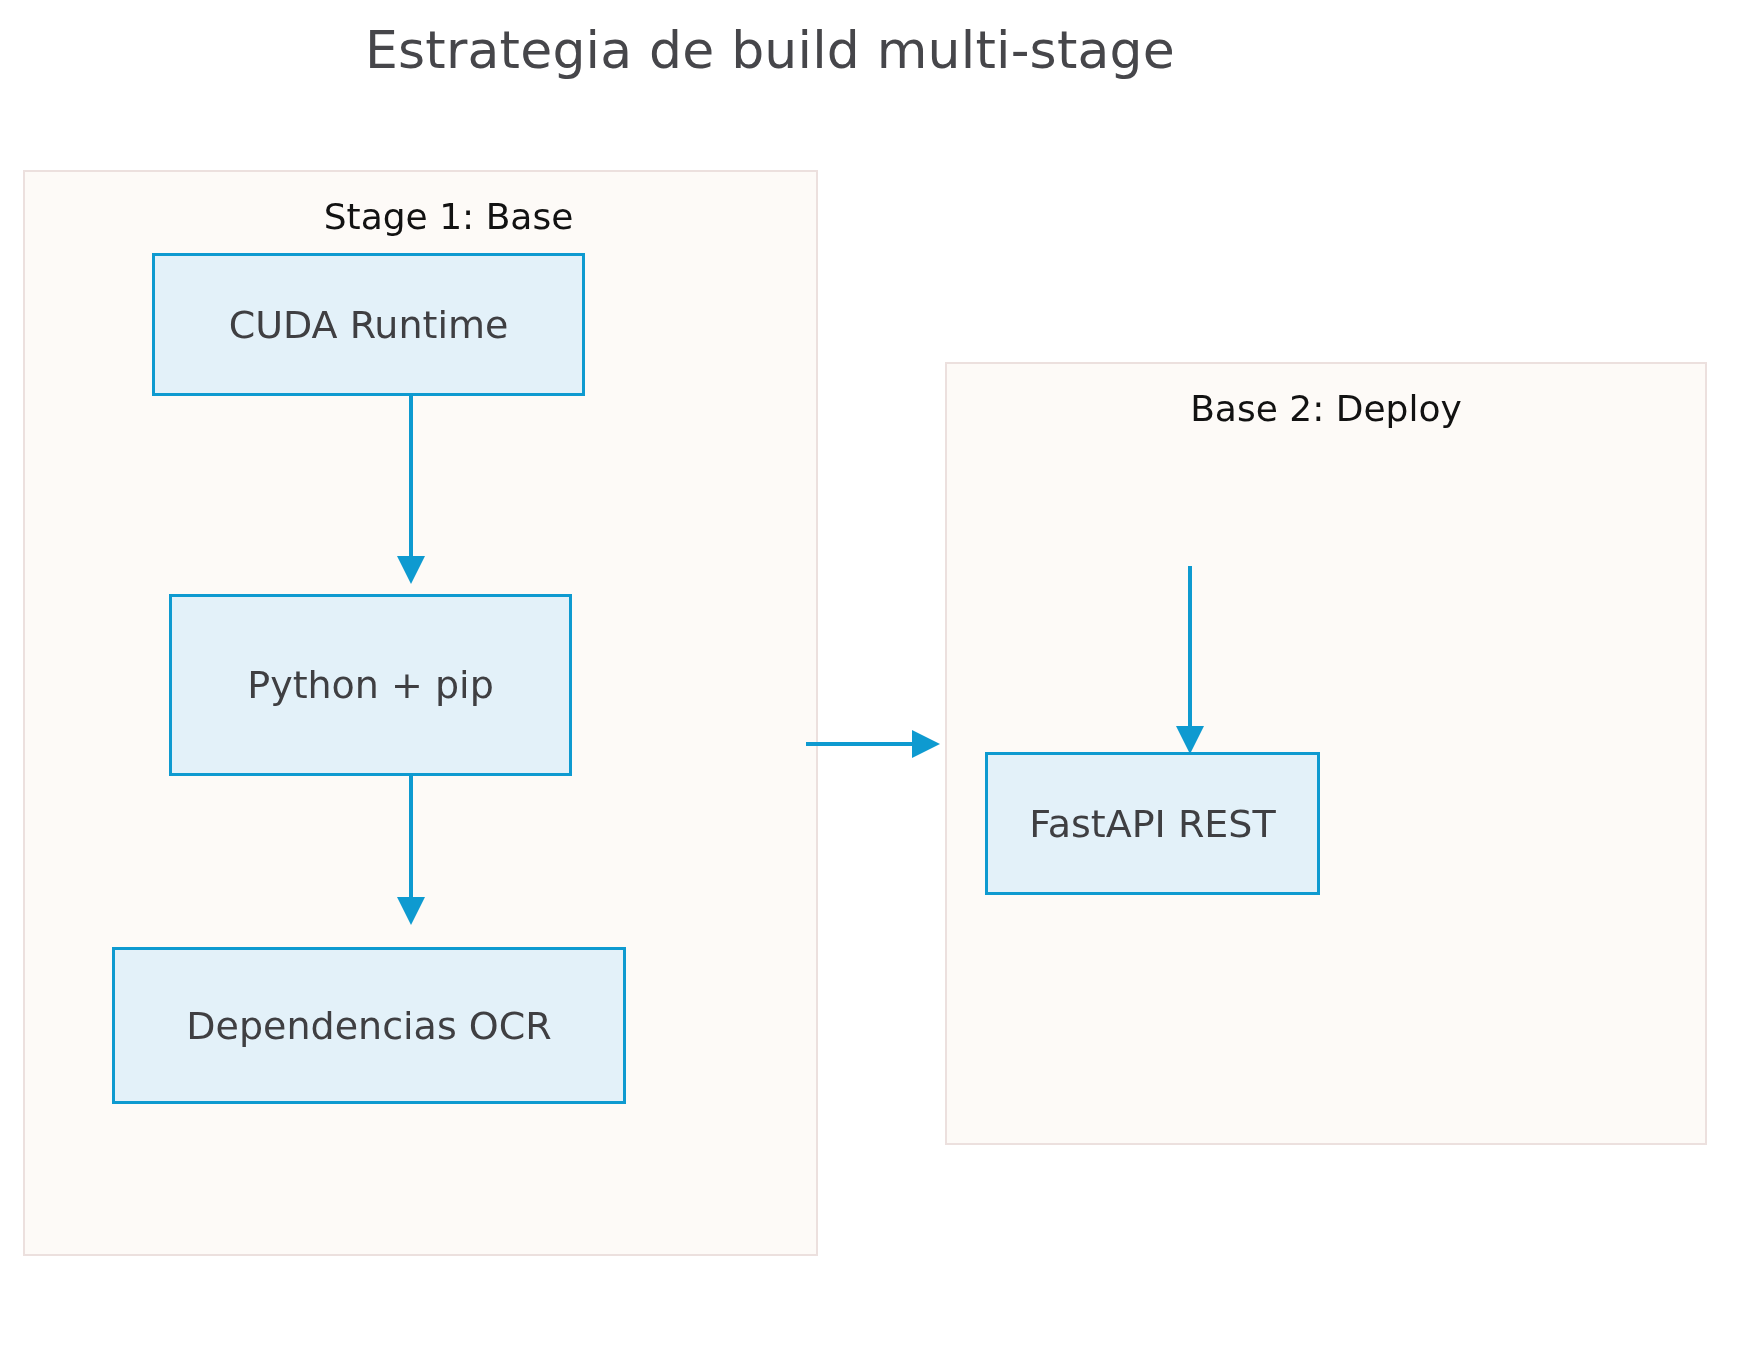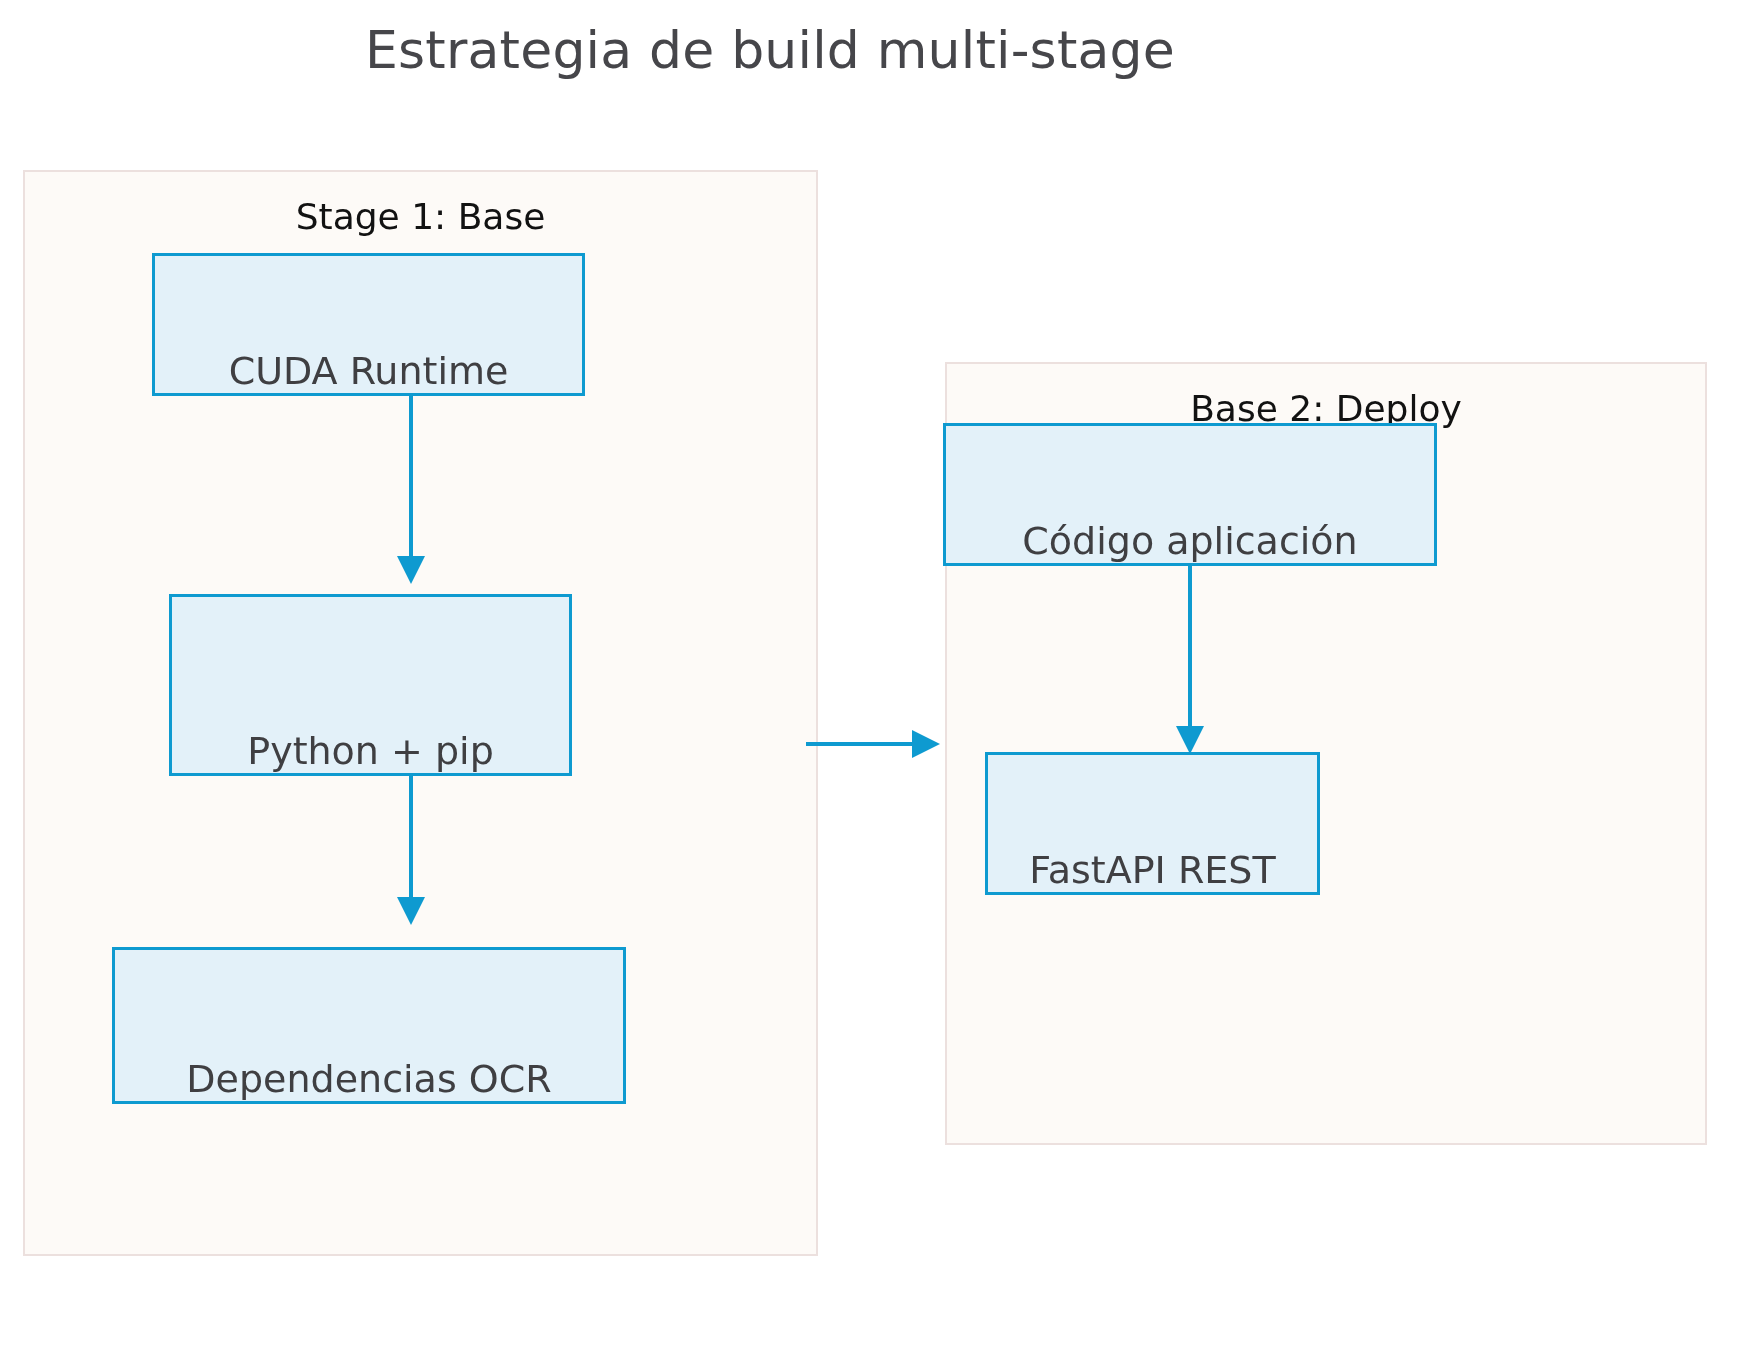--- a/index.html
+++ b/index.html
@@ -45,21 +45,21 @@
     color: #121212;
     font-family: "DejaVu Sans", sans-serif;
     white-space: nowrap;
   }
   .node {
     position: absolute;
     background: #e3f1f9;
     border: 3px solid #0e9ad0;
     box-sizing: border-box;
     display: flex;
-    align-items: flex-end;
+    align-items: center;
     justify-content: center;
   }
   .node-label {
     font-size: 38px;
     color: #3f3f42;
     font-family: "DejaVu Sans", sans-serif;
     white-space: nowrap;
   }
   #edges {
     position: absolute;
@@ -70,21 +70,21 @@
     pointer-events: none;
   }
 </style>
 </head>
 <body>
 
 <div id="canvas">
 
   <div class="diagram-title">Estrategia de build multi-stage</div>
 
-  <div class="cluster" id="cluster-stage1" style="left:23px; top:170px; width:795px; height:1086px;">
+  <div class="cluster" id="cluster-stage1" style="left:23px; top:170px; width:795px; height:1086px;padding-left:28px;">
     <div class="cluster-label" style="top:24px;">Stage 1: Base</div>
   </div>
 
   <div class="cluster" id="cluster-stage2" style="left:945px; top:362px; width:762px; height:783px;">
     <div class="cluster-label" style="top:24px;">Base 2: Deploy</div>
   </div>
 
   <svg id="edges" viewBox="0 0 1755 1359" width="1755" height="1359" xmlns="http://www.w3.org/2000/svg">
     <defs>
       <marker id="arrowhead" markerWidth="7" markerHeight="7" refX="6" refY="3.5" orient="auto" markerUnits="strokeWidth">
@@ -106,21 +106,18 @@
   </div>
 
   <div class="node" style="left:169px; top:594px; width:403px; height:182px;">
     <span class="node-label">Python + pip</span>
   </div>
 
   <div class="node" style="left:112px; top:947px; width:514px; height:157px;">
     <span class="node-label">Dependencias OCR</span>
   </div>
 
-  <div class="node" style="left:943px; top:423px; width:494px; height:143px;">
-    <span class="node-label">Código aplicación</span>
-  </div>
 
   <div class="node" style="left:985px; top:752px; width:335px; height:143px;">
     <span class="node-label">FastAPI REST</span>
   </div>
 
 </div>
 
 </body></html>

